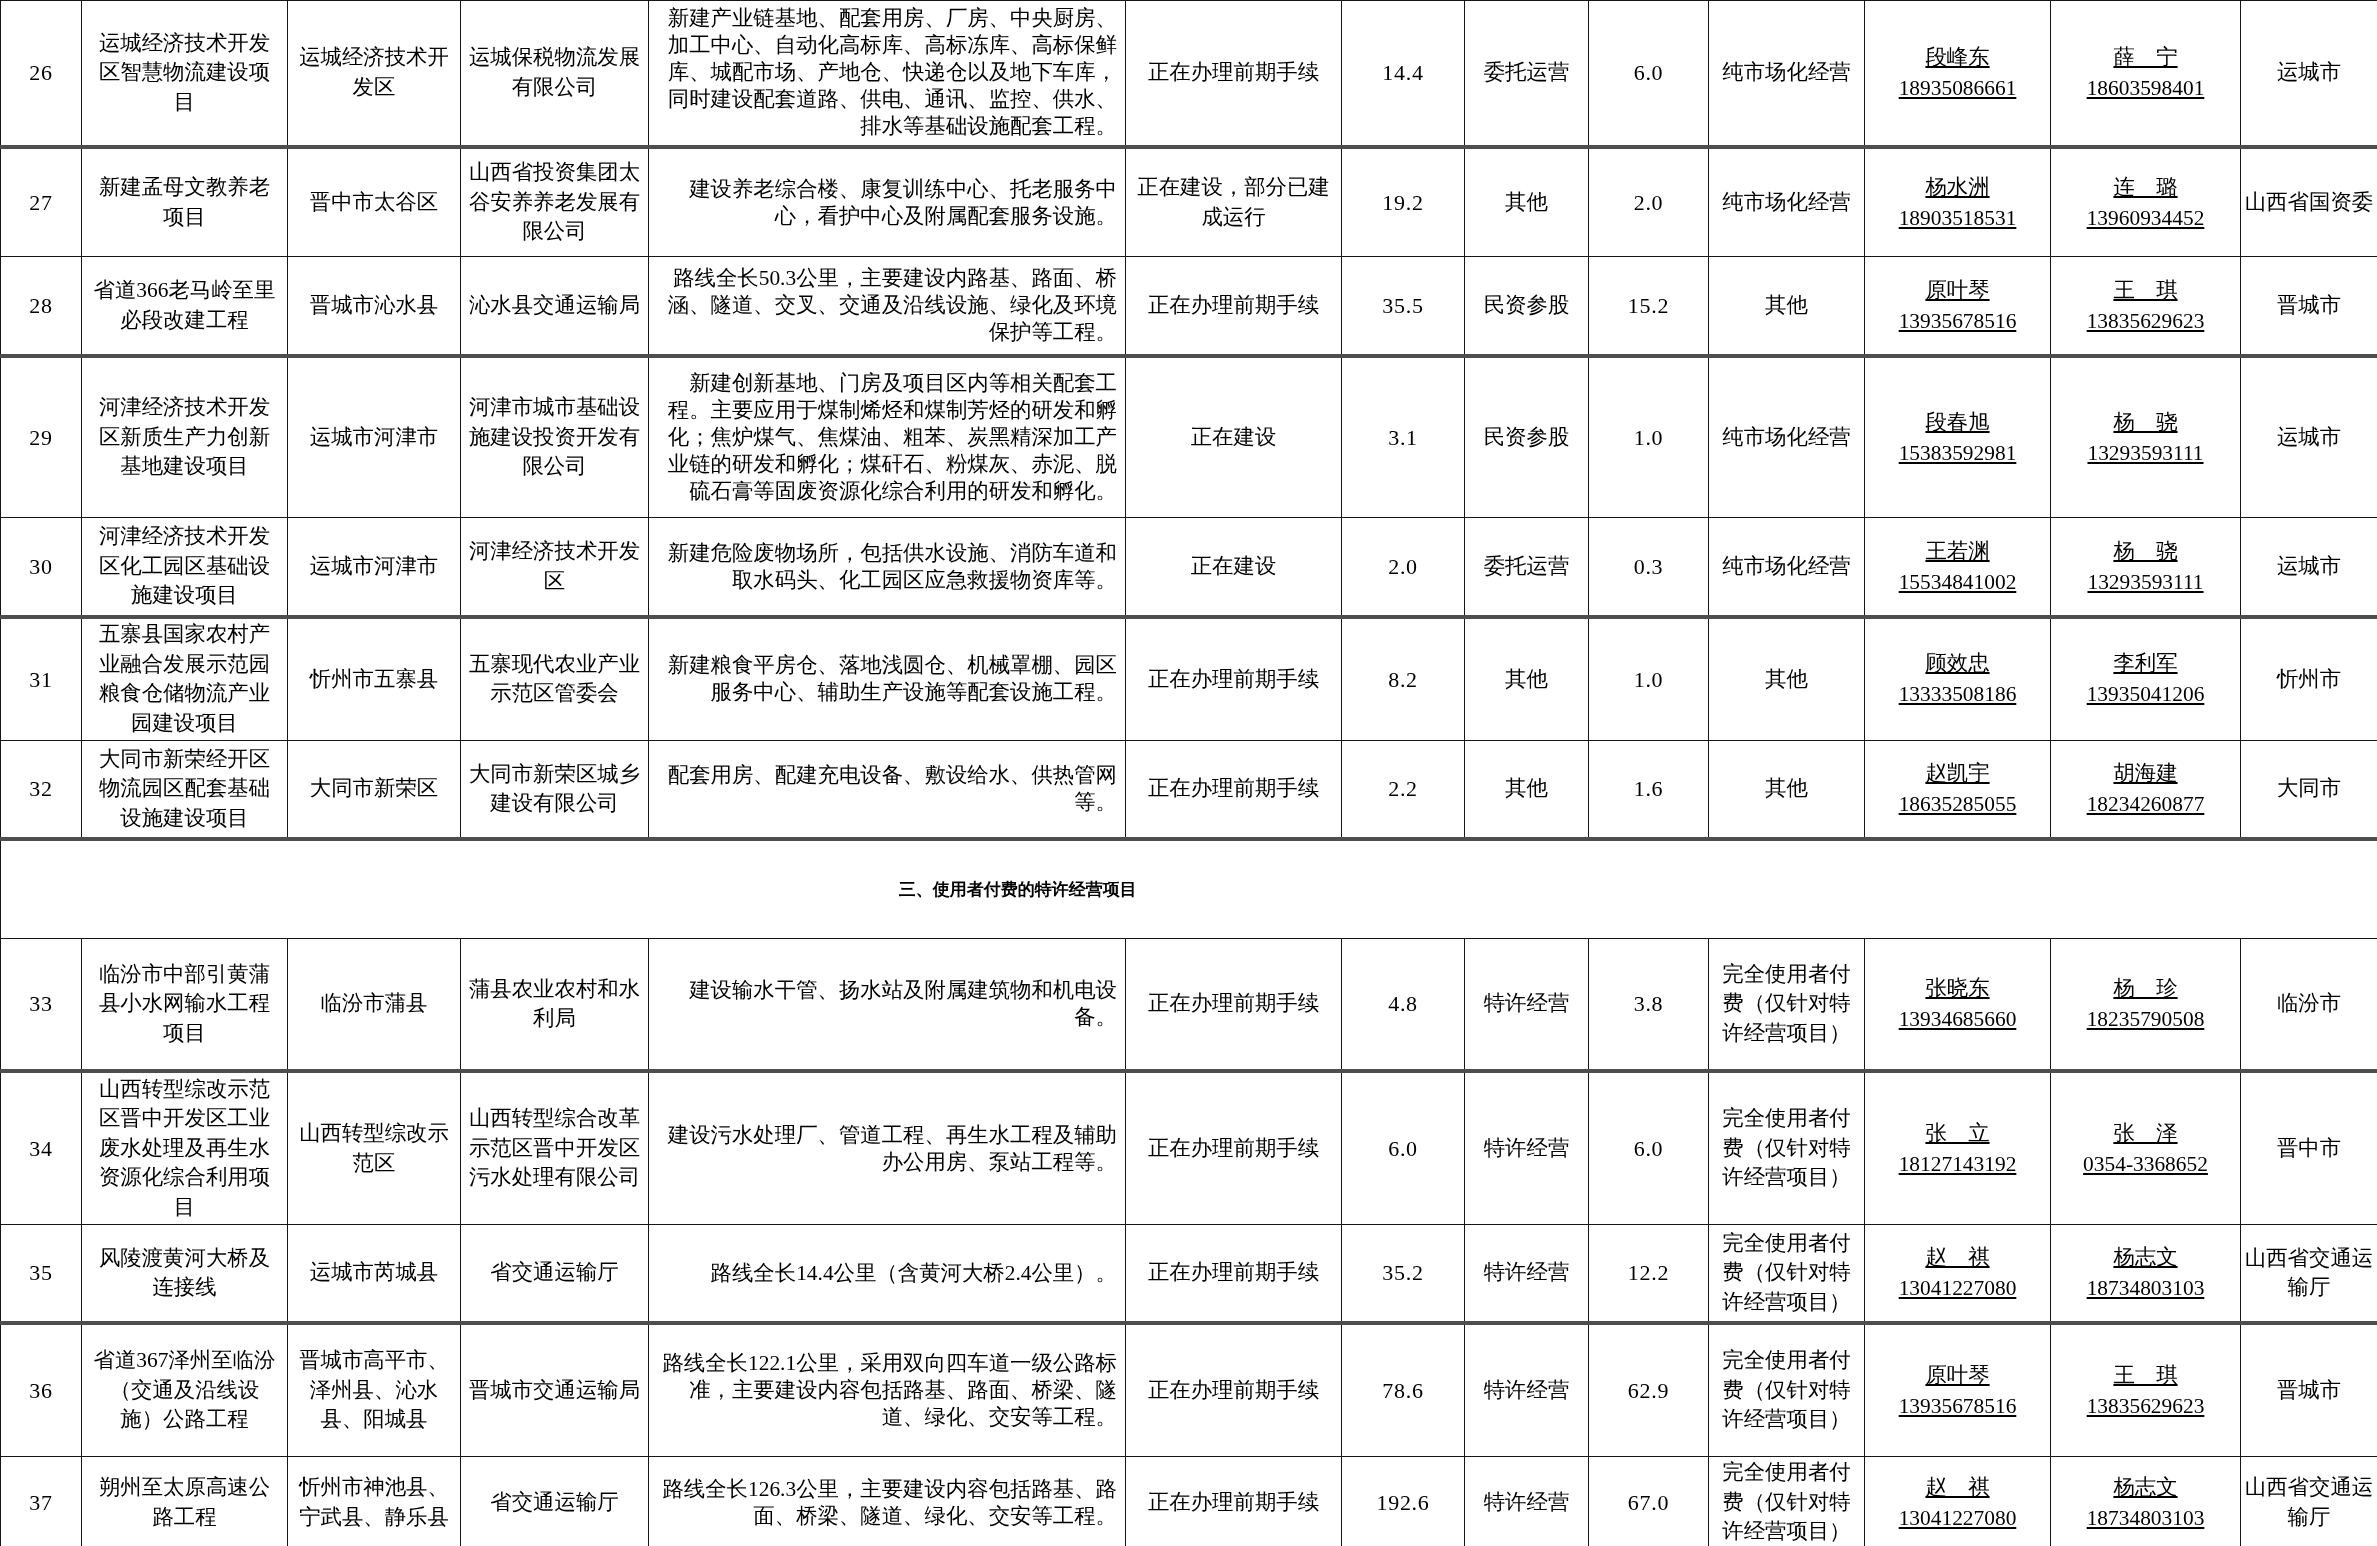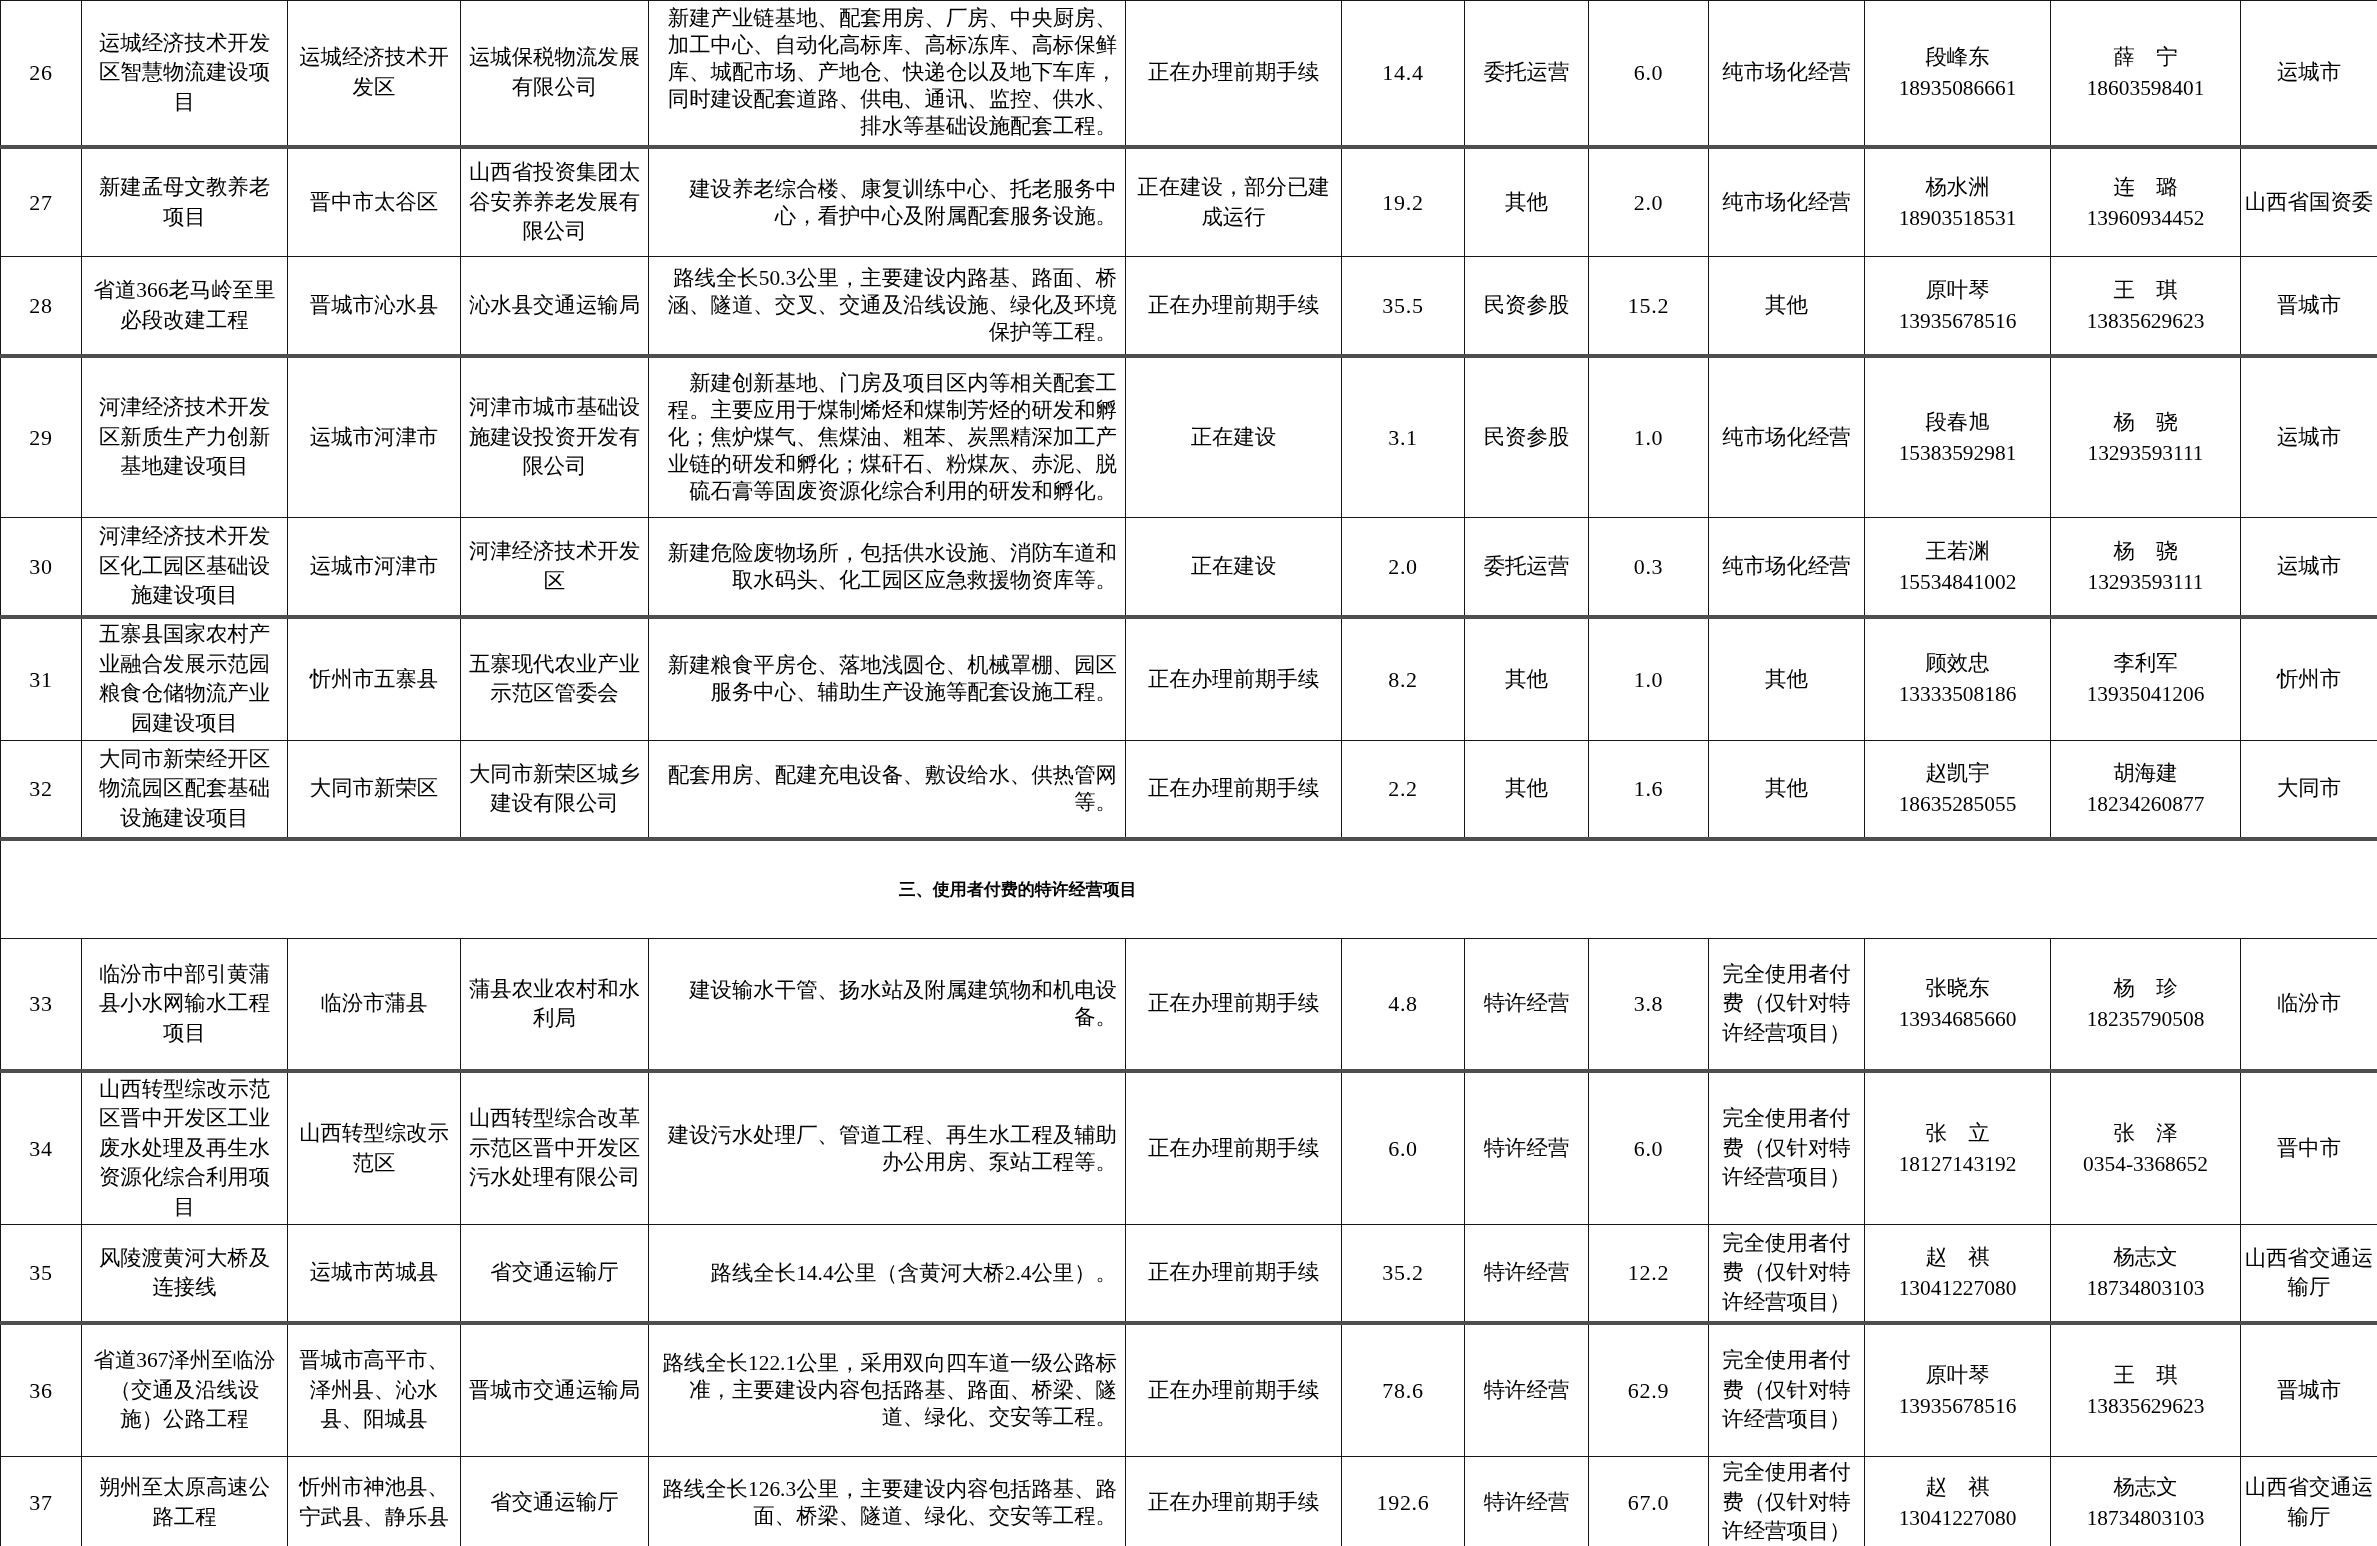--- a/index.html
+++ b/index.html
@@ -21,21 +21,21 @@
     font-size:21.4px;
     line-height:29.5px;
     padding:1.5px 3.7px;
     overflow:hidden;
     word-break:break-all;
   }
   tr.thick > td{ border-bottom:4.4px solid #4e4e4e; }
   td.c-name{ text-align:center; padding-left:6.6px; padding-right:6.6px; }
   td.c-description{ text-align:right; font-size:21.4px; line-height:27px; padding:4.4px 8px; }
   td.c-no, td.c-investment, td.c-amount{ font-size:22px; letter-spacing:0.7px; }
-  .contact-line{ text-align:center; line-height:31px; }
+  .contact-line{ text-align:center; line-height:31px;text-decoration:underline; }
   tr.section-row > td{
     border-left:1.5px solid #161616;
     border-right:1.5px solid #161616;
     border-top:1.5px solid #161616;
     font-weight:bold;
     font-size:17px;
     padding-right:346px; 
   }
 </style>
 </head>

